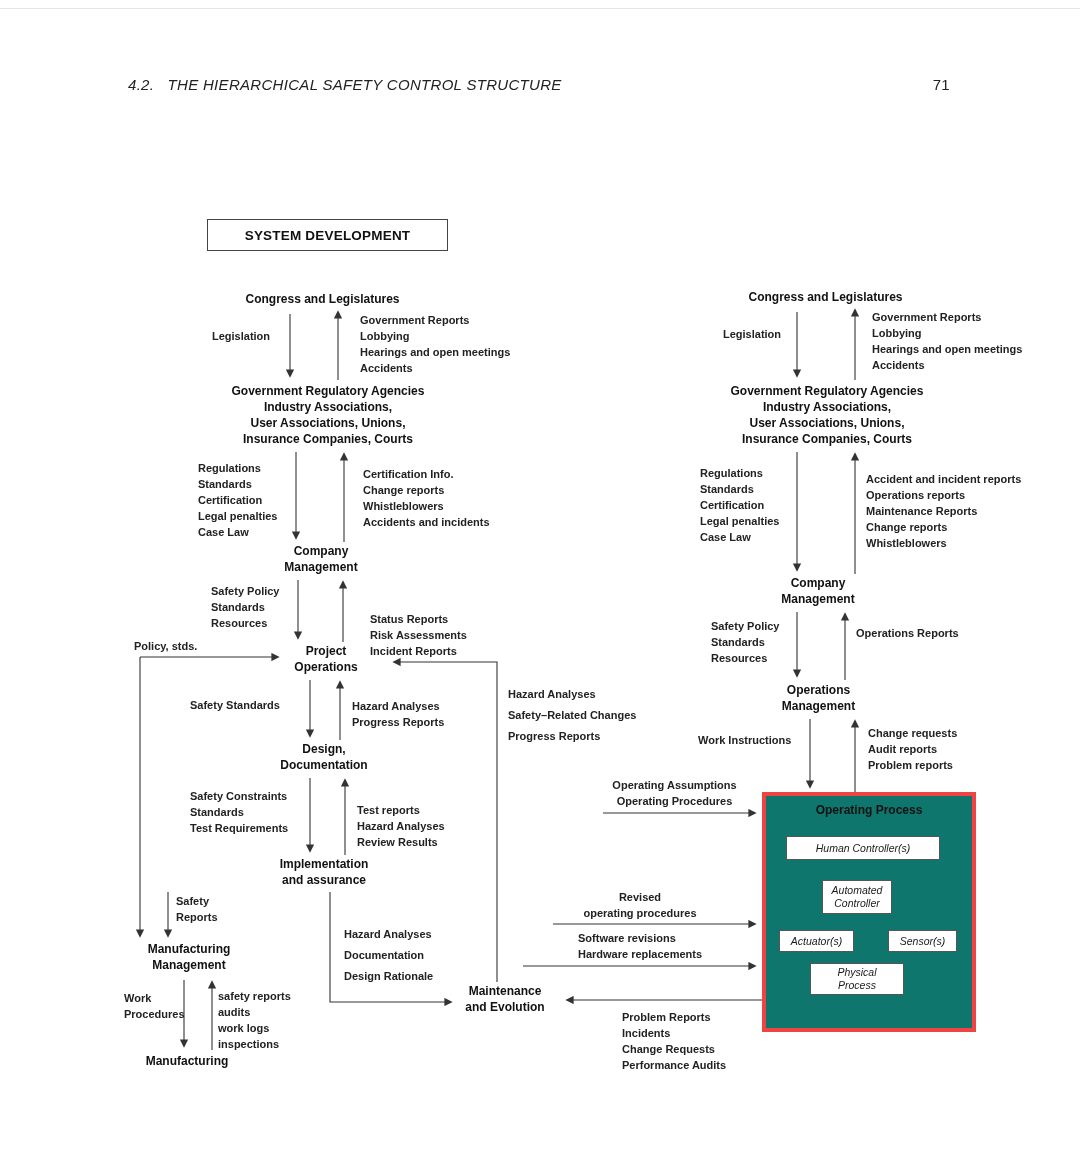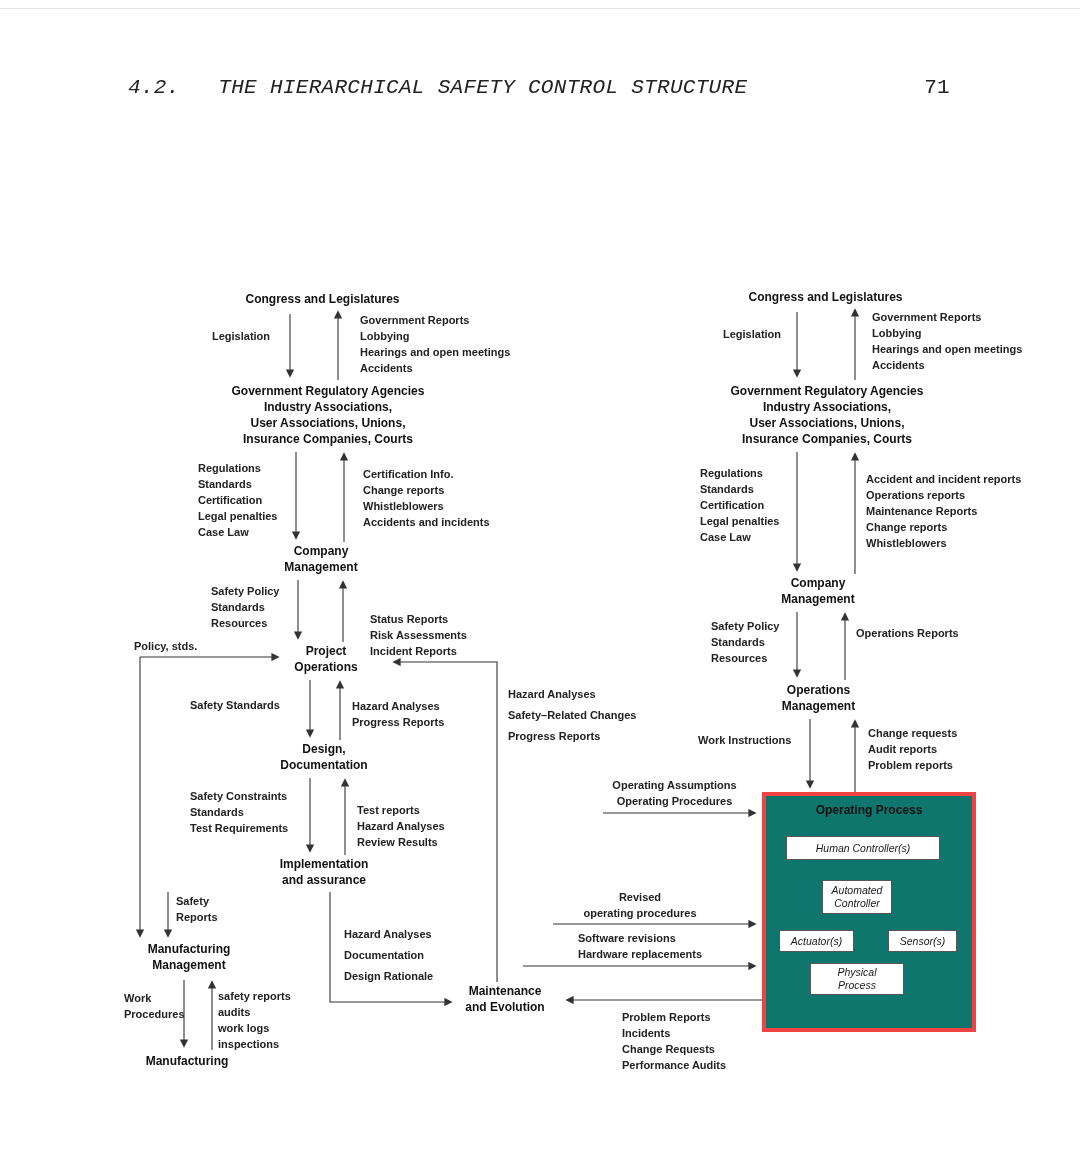--- a/index.html
+++ b/index.html
@@ -1,19 +1,19 @@
 <!DOCTYPE html>
 <html><head>
 <meta charset="utf-8">
 <style>
   html,body{margin:0;padding:0;background:#fff;}
   .page{position:relative;width:1080px;height:1151px;background:#fff;overflow:hidden;
         font-family:"Liberation Sans",sans-serif;color:#1a1a1a;}
   .abs{position:absolute;}
-  .hdr{font-family:Liberation Mono, monospace;font-style:italic;font-size:21px;white-space:pre;
+  .hdr{font-family:Liberation Sans, sans-serif;font-style:italic;font-size:15px;white-space:pre;
        letter-spacing:.3px;color:#222;}
   .cap{font-family:"DejaVu Serif",serif;font-size:15.5px;color:#1a1a1a;}
   .node{font-weight:bold;font-size:12px;line-height:1.33;text-align:center;
         white-space:pre-line;color:#111;}
   .lbl{font-size:11px;line-height:1.45;white-space:pre-line;color:#222;font-weight:bold;}
   .lbl.sp{line-height:1.9;}
   .ctr{text-align:center;}
   .tbox{border:1.6px solid #444;display:flex;align-items:center;justify-content:center;
         font-weight:bold;font-size:13.5px;letter-spacing:.2px;color:#111;background:#fff;}
   .opbox{border:4px solid #ef4444;background:#0f766e;}
@@ -75,20 +75,23 @@
       <line x1="798" y1="859" x2="798" y2="927" marker-end="url(#ah)"></line>
       <line x1="840" y1="859" x2="840" y2="877" marker-end="url(#ah)"></line>
       <line x1="856" y1="880" x2="856" y2="861" marker-end="url(#ah)"></line>
       <line x1="830" y1="914" x2="830" y2="927" marker-end="url(#ah)"></line>
       <line x1="812" y1="951" x2="812" y2="960" marker-end="url(#ah)"></line>
       <polyline points="902,978 918,978 918,952" marker-end="url(#ah)"></polyline>
       <polyline points="918,927 918,896 893,896" marker-end="url(#ah)"></polyline>
     </g>
   </svg>
 
+  <div class="tbox abs" style="left:207px;top:219px;width:239px;height:30px">
+    <span>SYSTEM DEVELOPMENT</span>
+  </div>
 
   <div class="node abs" style="left:230px;top:292px;width:185px">Congress and Legislatures</div>
   <div class="node abs" style="left:222px;top:384px;width:212px">Government Regulatory Agencies
 Industry Associations,
 User Associations, Unions,
 Insurance Companies, Courts</div>
   <div class="node abs" style="left:276px;top:544px;width:90px">Company
 Management</div>
   <div class="node abs" style="left:281px;top:644px;width:90px">Project
 Operations</div>

